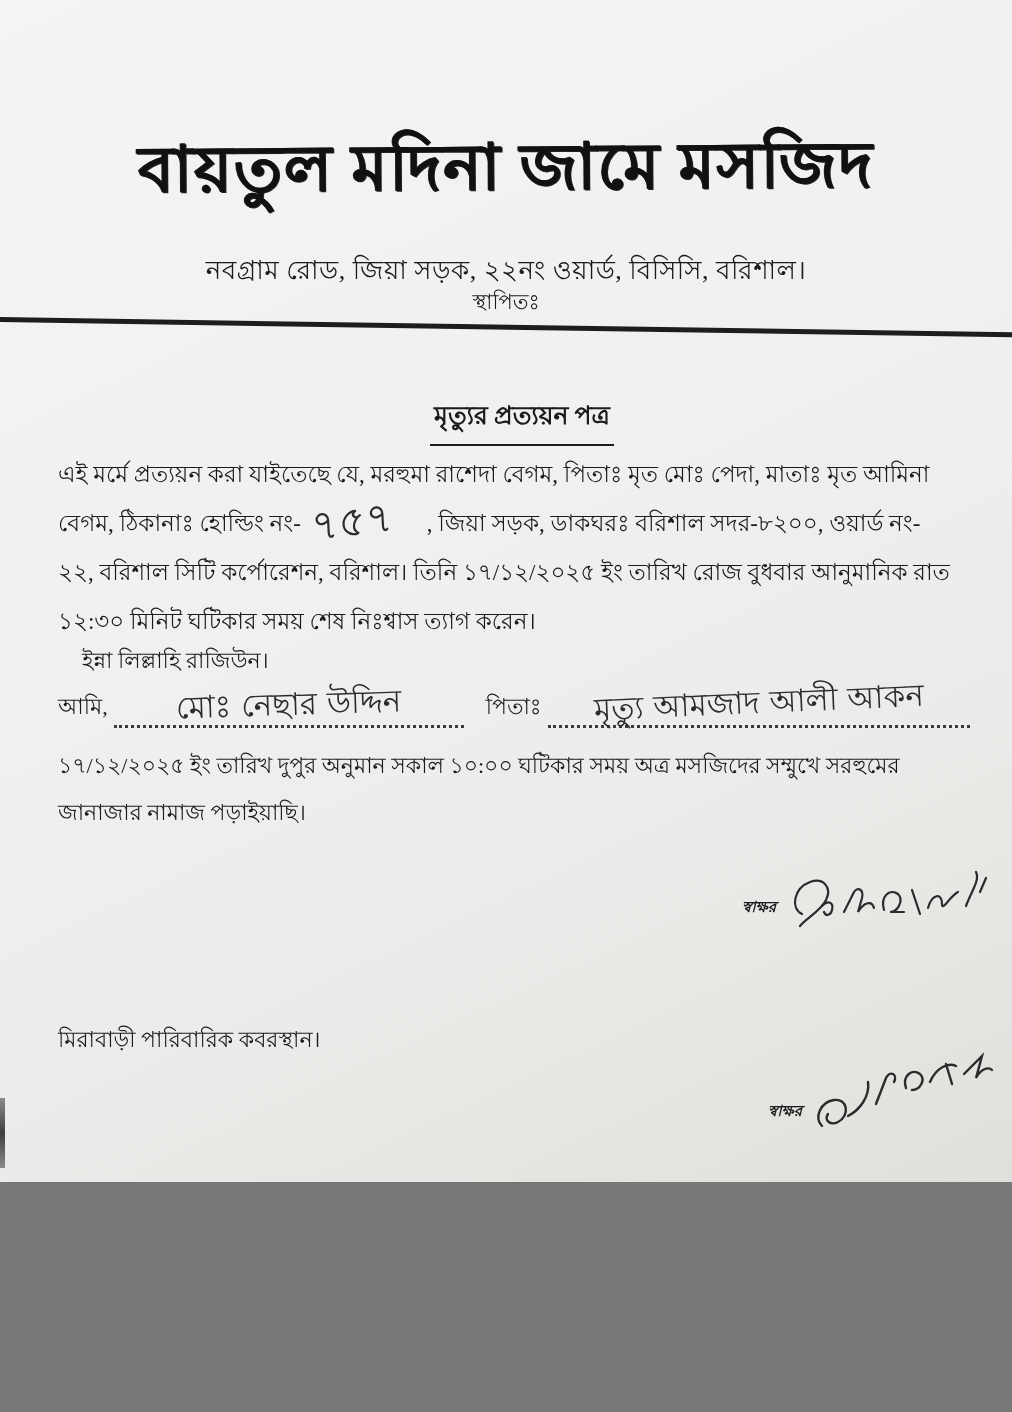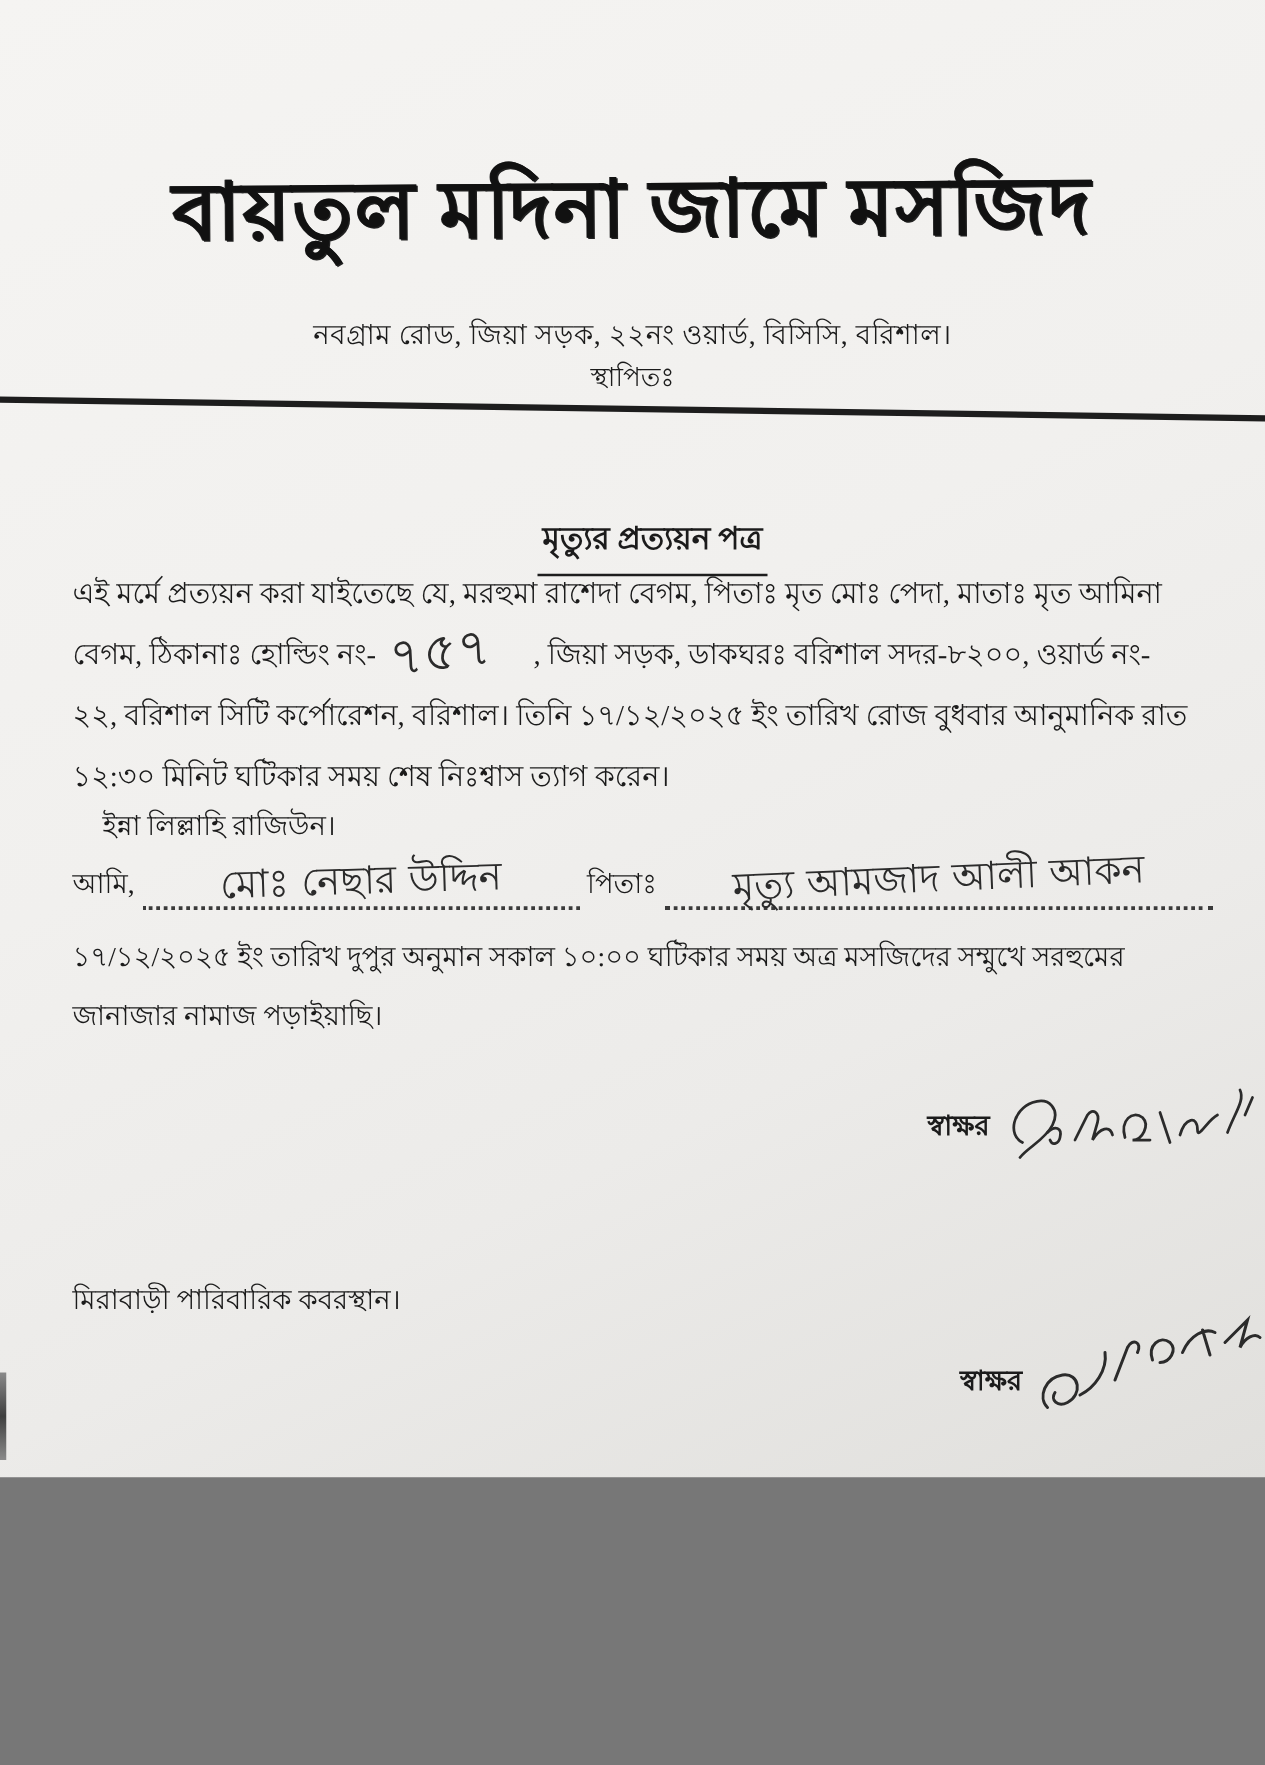--- a/index.html
+++ b/index.html
@@ -24,32 +24,32 @@
   
   .masjid-title{
     top:118px;left:0;width:100%;
     font-size:64px;font-weight:bold;
     letter-spacing:2px;
     color:#111;
     text-shadow:1px 1px 0 #222, -0.5px 0 0 #333;
     transform:rotate(-0.4deg);
     white-space:nowrap;
   }
-  .address-line{top:250px;left:0;width:100%;font-size:22px;letter-spacing:0.5px;}
+  .address-line{top:250px;left:0;width:100%;font-size:26px;letter-spacing:0.5px;}
   .established-line{top:286px;left:0;width:100%;font-size:21px;}
   .header-rule{
     top:317px;left:-8px;width:1030px;height:5px;
     background:#1d1d1d;
     transform:rotate(0.85deg);
     transform-origin:left center;
     border-radius:2px;
   }
 
   
-  .cert-title-wrap{top:411px;left:0;width:100%;padding-left:32px;}
+  .cert-title-wrap{top:396px;left:0;width:100%;padding-left:32px;}
   .cert-title{
     display:inline-block;
     font-size:25px;font-weight:bold;
     border-bottom:2px solid #1d1d1d;
     padding:0 4px 5px 4px;
   }
 
   
   .body-para{
     top:450px;left:58px;width:900px;
@@ -80,40 +80,40 @@
   }
   .ami-label{flex:0 0 auto;padding-bottom:2px;}
   .fill-line{
     border-bottom:3px dotted #3a3a3a;
     text-align:center;
     position:relative;
     height:46px;
   }
   .fill-1{flex:0 0 350px;margin-left:6px;}
   .fill-2{flex:1 1 auto;margin-left:6px;}
-  .pita-label{flex:0 0 auto;margin-left:6px;padding-bottom:2px;}
+  .pita-label{flex:0 0 auto;margin-left:22px;padding-bottom:2px;}
   .fill-text{
     display:inline-block;
     font-size:31px;
     transform:rotate(-1.8deg);
     position:relative;top:-2px;
     white-space:nowrap;
   }
   .fill-2 .fill-text{transform:rotate(-2.5deg);top:-4px;}
 
   .janaza-para{
     top:742px;left:58px;width:905px;
     font-size:22px;line-height:47px;
   }
 
   
   .sig-block{display:flex;align-items:flex-end;gap:12px;}
   .sig-1{top:862px;left:742px;}
   .sig-2{top:1048px;left:768px;}
-  .sig-label{font-size:22px;font-weight:bold;padding-bottom:14px;}
+  .sig-label{font-size:15px;font-weight:bold;padding-bottom:14px;font-style:italic;}
   .sig-svg{display:block;}
 
   .prayer-line{top:928px;left:58px;font-size:22px;}
   .graveyard-line{top:1022px;left:58px;font-size:22px;}
 
   .edge-sliver{
     left:0;bottom:14px;width:5px;height:70px;
     background:linear-gradient(#8a8a8a,#3f3f3f,#8a8a8a);
   }
 </style>

